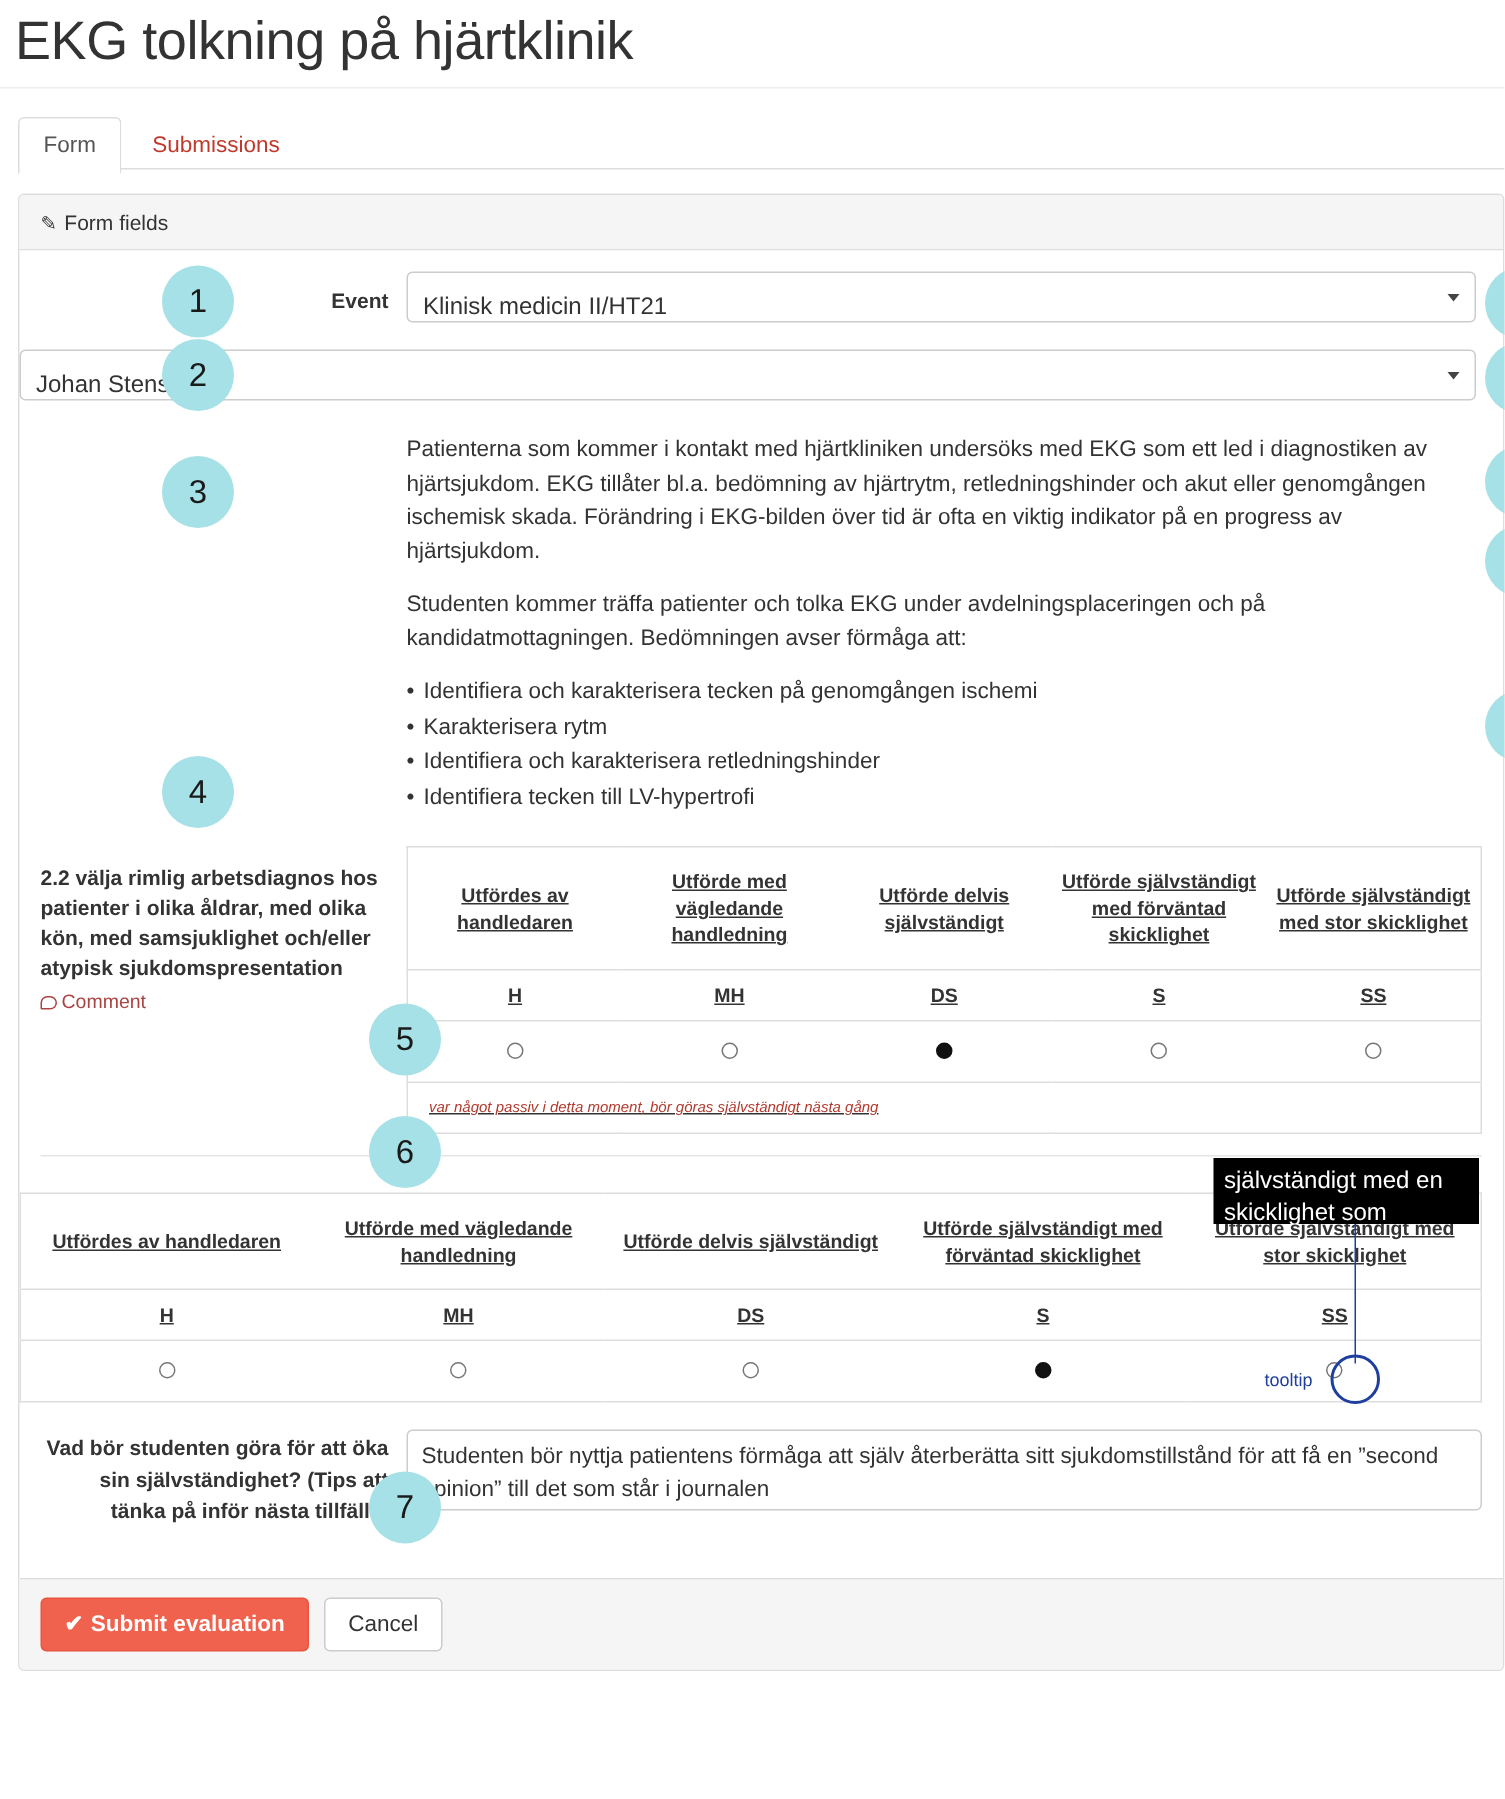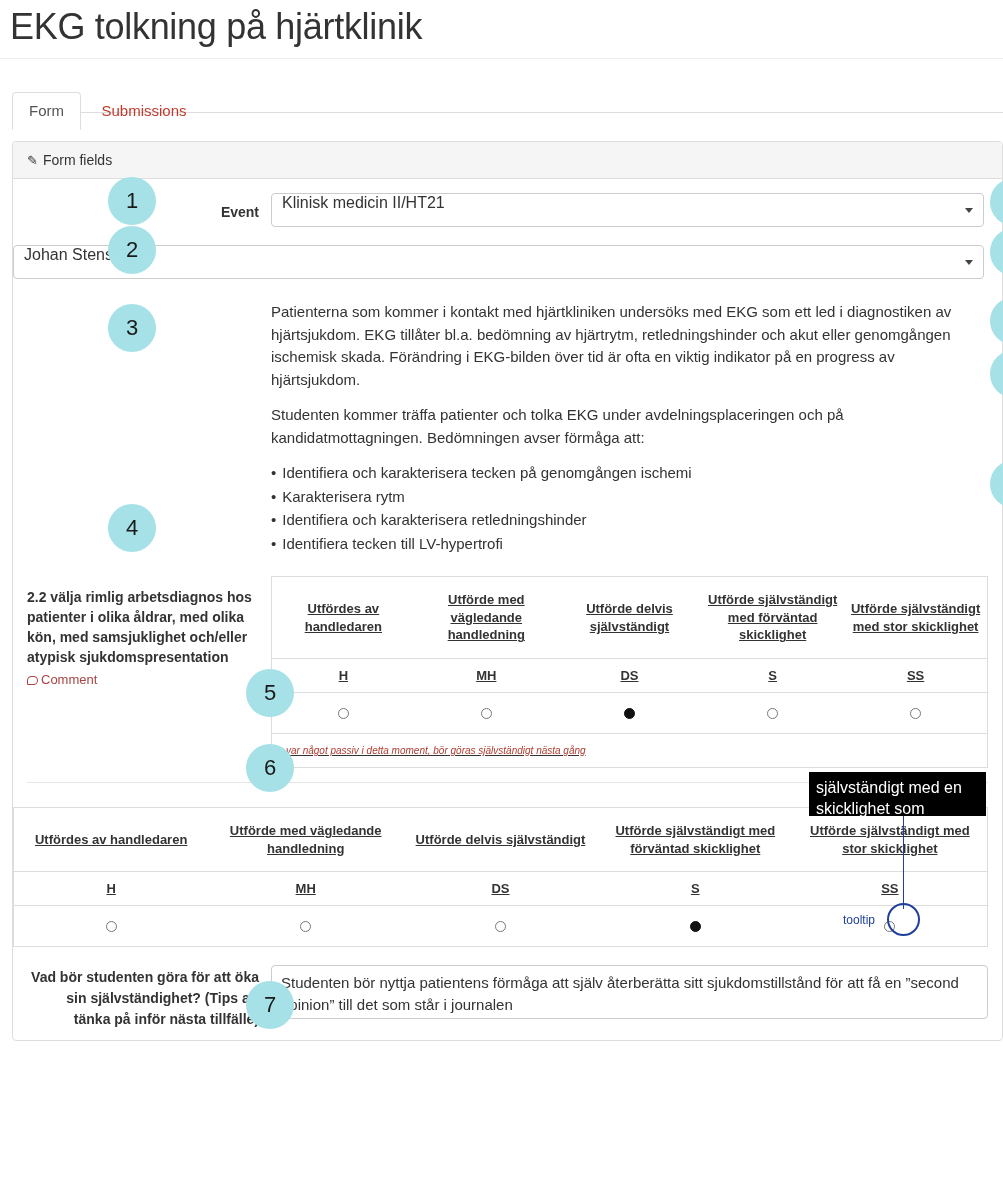--- a/index.html
+++ b/index.html
@@ -33,34 +33,34 @@
     border-bottom: 1px solid #ddd;
     width: 991px;
   }
   .tab {
     display: inline-block;
     padding: 9px 16px 9px 16px;
     font-size: 15px;
     line-height: 18px;
     cursor: pointer;
     position: relative;
-    top: 15px;
+    top: 1px;
   }
   .tab.active {
     background: #fff;
     border: 1px solid #ddd;
     border-bottom: 1px solid #fff;
     border-radius: 4px 4px 0 0;
     color: #555;
   }
   .tab.inactive { color: #c0392b; }
 
   
   .panel {
-    margin: 28px 0 0 12px;
+    margin: 16px 0 0 12px;
     width: 991px;
     border: 1px solid #ddd;
     border-radius: 4px;
     background: #fff;
   }
   .panel-head {
     background: #f5f5f5;
     border-bottom: 1px solid #ddd;
     padding: 10px 14px;
     font-size: 14px;
@@ -89,21 +89,21 @@
   }
   .form-control { flex: 1 1 auto; padding-right: 4px; }
 
   .select-box {
     position: relative;
     height: 34px;
     border: 1px solid #ccc;
     border-radius: 4px;
     background: #fff;
     display: flex;
-    align-items: flex-start;
+    align-items: flex-end;
     padding: 0 26px 0 10px;
     font-size: 16px;
     color: #333;
   }
   .select-box .caret {
     position: absolute;
     right: 10px;
     top: 50%;
     margin-top: -2px;
     width: 0; height: 0;
@@ -451,20 +451,24 @@
 
     <div class="ta-row">
       <div class="ta-label">Vad bör studenten göra för att öka sin självständighet? (Tips att tänka på inför nästa tillfälle)</div>
       <div class="ta-wrap">
         <textarea class="answer" style="">Studenten bör nyttja patientens förmåga att själv återberätta sitt sjukdomstillstånd för att få en ”second opinion” till det som står i journalen</textarea>
       </div>
     </div>
 
   </div>
 
+  <div class="panel-foot">
+    <span class="btn btn-primary"><span class="chk">✔</span><span>Submit evaluation</span></span>
+    <span class="btn btn-default">Cancel</span>
+  </div>
 </div>
 
 <div class="badge" style="left:108px; top:177px;">1</div>
 <div class="badge" style="left:108px; top:226px;">2</div>
 <div class="badge" style="left:108px; top:304px;">3</div>
 <div class="badge" style="left:108px; top:504px;">4</div>
 <div class="badge" style="left:246px; top:669px;">5</div>
 <div class="badge" style="left:246px; top:744px;">6</div>
 <div class="badge" style="left:246px; top:981px;">7</div>
 

